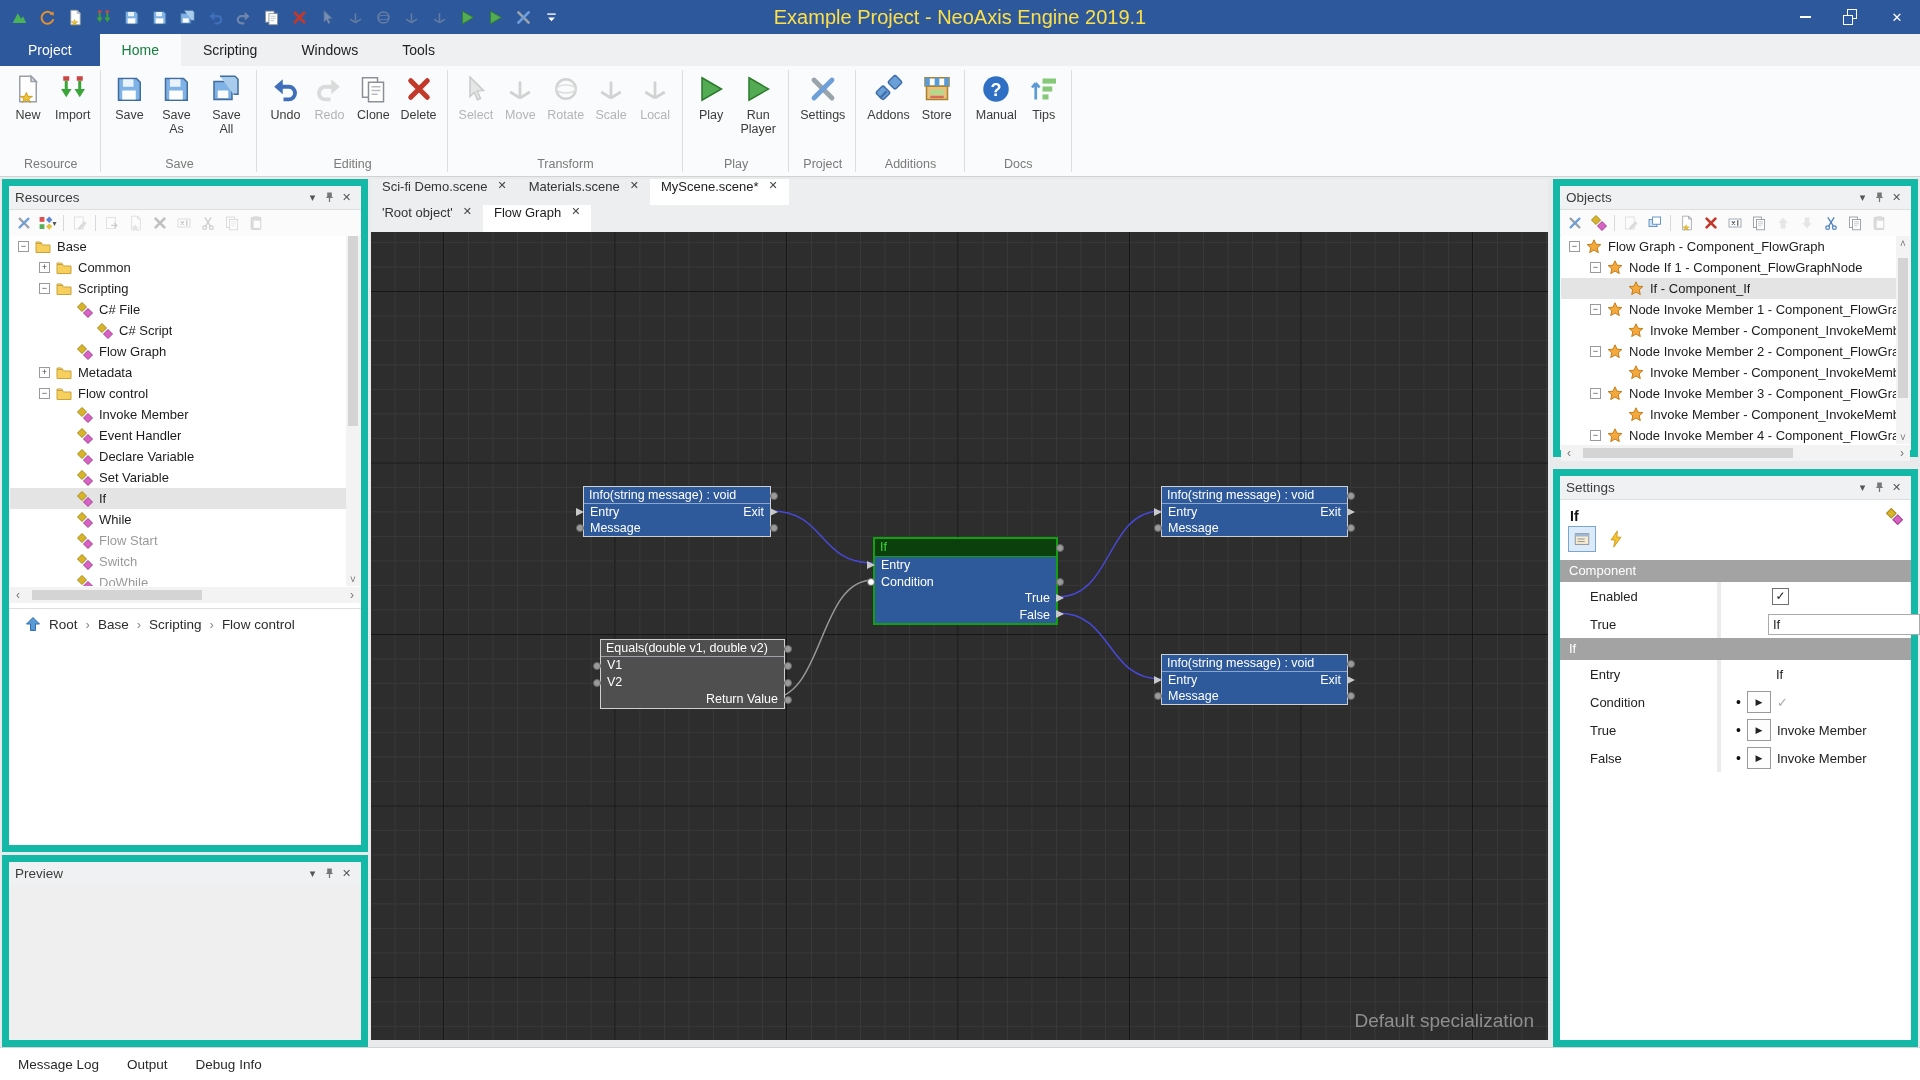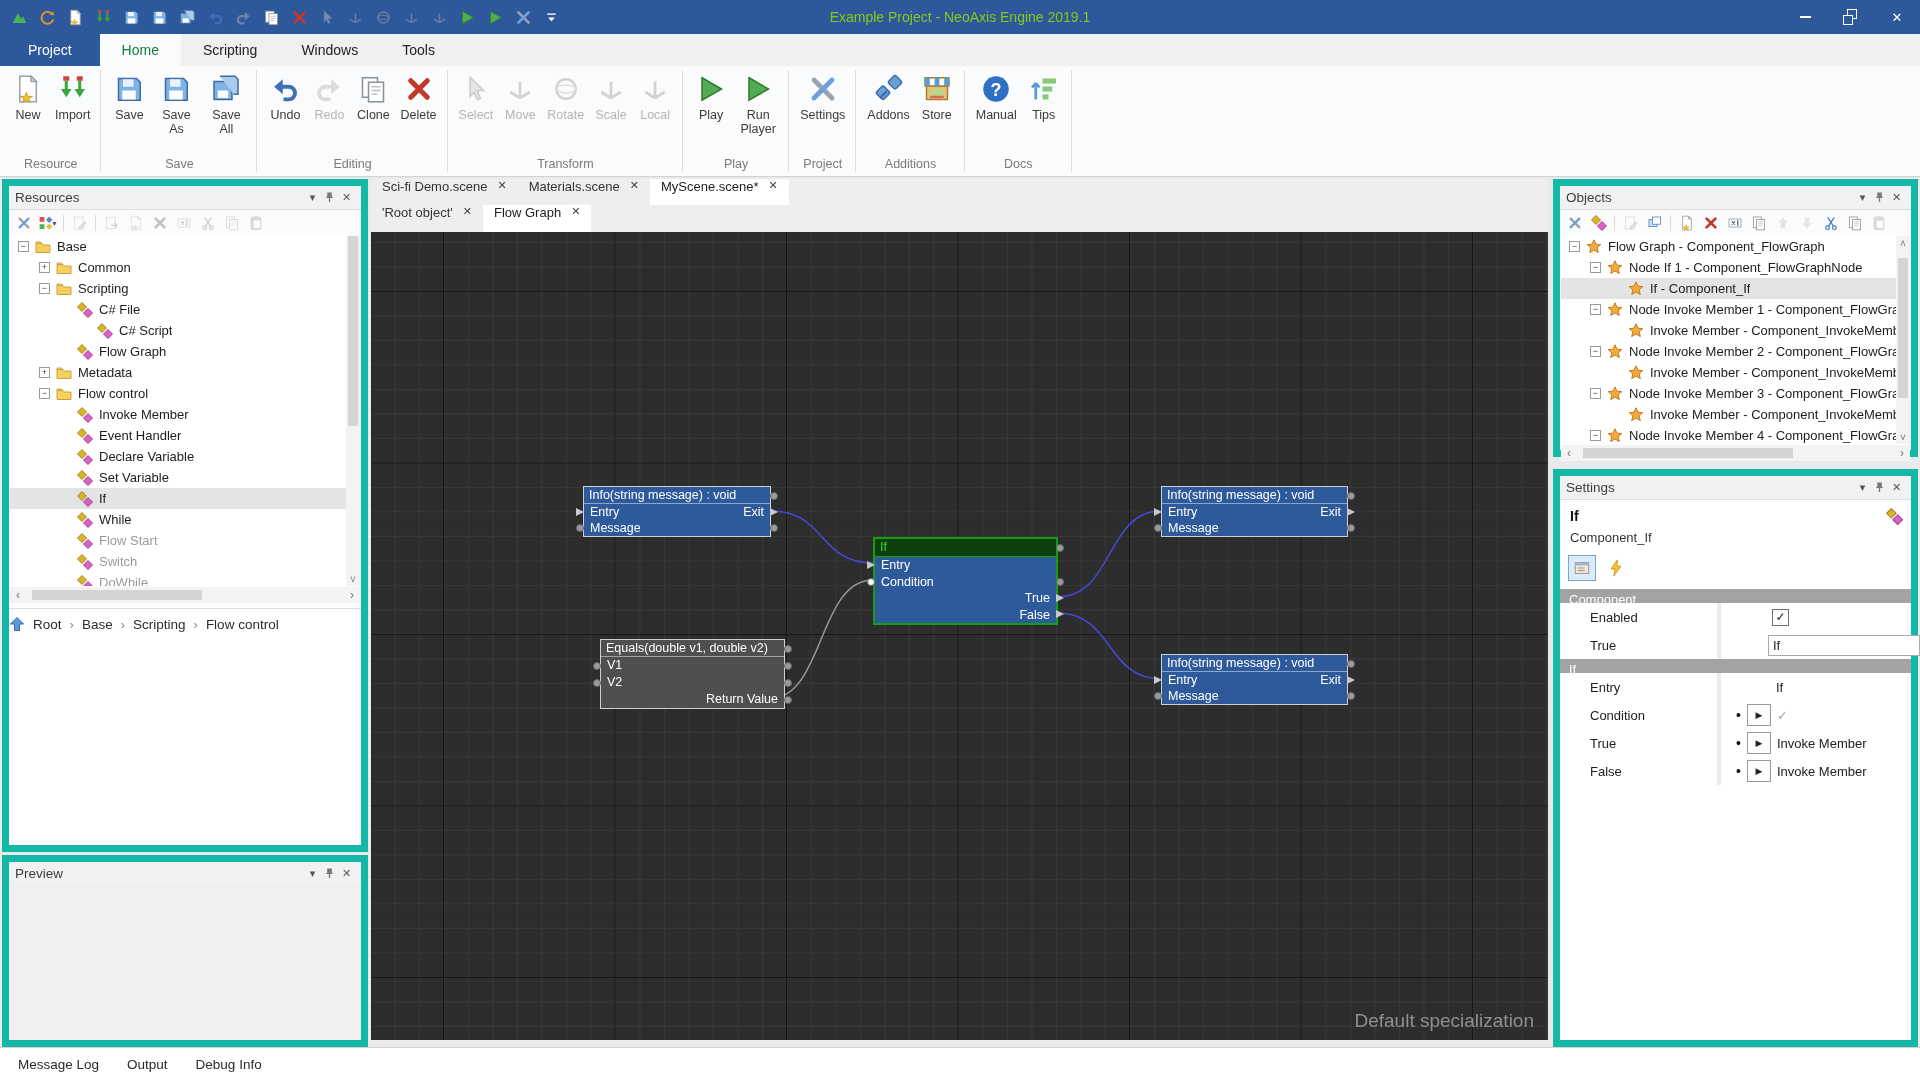--- a/index.html
+++ b/index.html
@@ -7,21 +7,21 @@
        font-family:"Liberation Sans",sans-serif;background:#e9eaec;
        -webkit-font-smoothing:antialiased;}
   .ic{display:inline-block;vertical-align:middle;line-height:0;}
   .ic svg{width:100%;height:100%;}
 
   
   #titlebar{position:absolute;left:0;top:0;width:1920px;height:34px;background:#2d589c;display:flex;align-items:center;}
   #qat{display:flex;align-items:center;gap:9px;padding-left:10px;}
   .qat-btn{width:19px;height:19px;display:flex;align-items:center;justify-content:center;}
   .qat-btn.disabled{opacity:.45;filter:grayscale(1);}
-  #window-title{position:absolute;left:0;right:0;text-align:center;color:#84cc16;font-size:14px;pointer-events:none;}
+  #window-title{position:absolute;left:0;right:0;text-align:center;color:#fde047;font-size:20px;pointer-events:none;}
   #window-controls{position:absolute;right:0;top:0;height:34px;display:flex;}
   .wbtn{width:46px;height:34px;display:flex;align-items:center;justify-content:center;color:#fff;font-size:13px;}
   .wbtn .bar{width:11px;height:2px;background:#fff;}
   .wbtn .restore{position:relative;width:10px;height:10px;}
   .wbtn .restore i{position:absolute;border:1.4px solid #fff;width:8px;height:8px;display:block;}
   .wbtn .restore i.b{left:-3px;top:3px;background:#2d589c;}
 
   
   #menubar{position:absolute;left:0;top:34px;width:1920px;height:32px;background:#eef0f2;display:flex;align-items:stretch;}
   .mtab{padding:0 22px;display:flex;align-items:center;font-size:14px;color:#222;}
@@ -62,21 +62,21 @@
   .titem-ic{width:16px;height:16px;margin-right:6px;flex:0 0 16px;}
   .tlabel{overflow:hidden;}
 
   
   .vscroll{position:absolute;width:14px;background:#f3f3f3;}
   .hscroll{position:absolute;height:16px;background:#f3f3f3;display:flex;align-items:center;}
   .sthumb{background:#d4d4d4;}
   .sarrow{color:#777;font-size:10px;display:flex;align-items:center;justify-content:center;}
 
   
-  #breadcrumb{position:absolute;display:flex;align-items:center;gap:8px;font-size:13.5px;color:#2c2c2c;padding-left:0;background:#fff;border-top:1px solid #dcdee0;border-bottom:1px solid #dcdee0;}
+  #breadcrumb{position:absolute;display:flex;align-items:center;gap:8px;font-size:13.5px;color:#2c2c2c;padding-left:16px;background:#fff;border-top:1px solid #dcdee0;border-bottom:1px solid #dcdee0;}
   .bc-sep{color:#8a8a8a;font-size:13px;}
 
   
   .tabstrip{position:absolute;display:flex;align-items:stretch;background:#eceef0;}
   .dtab{display:flex;padding:0 11px;font-size:13px;color:#333;}
   .dtab.active{background:#fff;color:#1d1d1d;}
   .dtab .tclose{margin-left:10px;font-size:11px;color:#444;}
 
   
   #canvas{position:absolute;left:371px;top:232px;width:1177px;height:808px;background-color:#2d2d2d;
@@ -106,21 +106,21 @@
   #watermark{position:absolute;right:14px;bottom:8px;font-size:19px;color:#8f8f8f;}
 
   
   #settings-body{position:relative;font-size:13px;color:#222;}
   #settings-obj{font-size:14px;font-weight:bold;color:#111;padding:8px 10px 0 10px;}
   #settings-class{font-size:13px;color:#333;padding:6px 10px 8px 10px;}
   #settings-objicon{position:absolute;right:8px;top:8px;width:17px;height:17px;}
   #settings-toolbar{display:flex;gap:6px;padding:2px 8px 8px 8px;}
   .sbtn{width:26px;height:24px;display:flex;align-items:center;justify-content:center;border:1px solid transparent;}
   .sbtn.selected{border:1px solid #7aa5d4;background:#dcebf9;}
-  .ssec{height:14px;background:#a3a3a3;color:#fff;font-size:13px;line-height:22px;padding-left:9px;}
+  .ssec{height:22px;background:#a3a3a3;color:#fff;font-size:13px;line-height:22px;padding-left:9px;}
   .srow{display:flex;height:28px;align-items:center;}
   .srow .slabel{width:157px;padding-left:30px;box-sizing:border-box;flex:0 0 157px;}
   .srow .sval{flex:1;display:flex;align-items:center;border-left:4px solid #ebebeb;height:100%;padding-left:15px;gap:6px;}
   .cb{width:15px;height:15px;border:1px solid #707070;background:#fff;font-size:12px;line-height:14px;text-align:center;color:#1a1a1a;margin-left:36px;}
   .tbox{width:146px;height:19px;border:1px solid #ababab;background:#fff;font-size:13px;line-height:19px;padding-left:4px;margin-left:32px;}
   .sstatic{margin-left:40px;}
   .bullet{font-size:14px;color:#111;}
   .refbtn{width:22px;height:20px;border:1px solid #9a9a9a;background:#fdfdfd;display:flex;align-items:center;justify-content:center;font-size:9px;color:#222;}
   .graycheck{color:#a8a8a8;font-size:13px;}
 
@@ -1075,21 +1075,20 @@
           </svg></span>
       </span>
     <span class="pbtn">✕</span>
   </div>
   <div id="settings-body">
     <div id="settings-obj">If</div>
     <span class="ic" id="settings-objicon"><svg viewBox="0 0 16 16">
           <path d="M5 0.5 L9.5 5 5 9.5 0.5 5Z" fill="#d7b42a" stroke="#a8881c"></path>
           <path d="M11 6.5 L15.5 11 11 15.5 6.5 11Z" fill="#d861c4" stroke="#a43f92"></path>
         </svg></span>
-    <div id="settings-class">Component_If</div>
     <div id="settings-toolbar">
         <span class="sbtn selected">
           <span class="ic" style="width: 18px; height: 18px;"><svg viewBox="0 0 20 20">
               <rect x="2.5" y="4" width="15" height="12" fill="#f5ead2" stroke="#8a8f96"></rect>
               <rect x="2.5" y="4" width="15" height="3.2" fill="#9fb6d4"></rect>
               <path d="M5 10 h8 M5 12.8 h8" stroke="#8d8d8d"></path>
             </svg></span>
         </span>
         <span class="sbtn">
           <span class="ic" style="width: 18px; height: 18px;"><svg viewBox="0 0 20 20">

